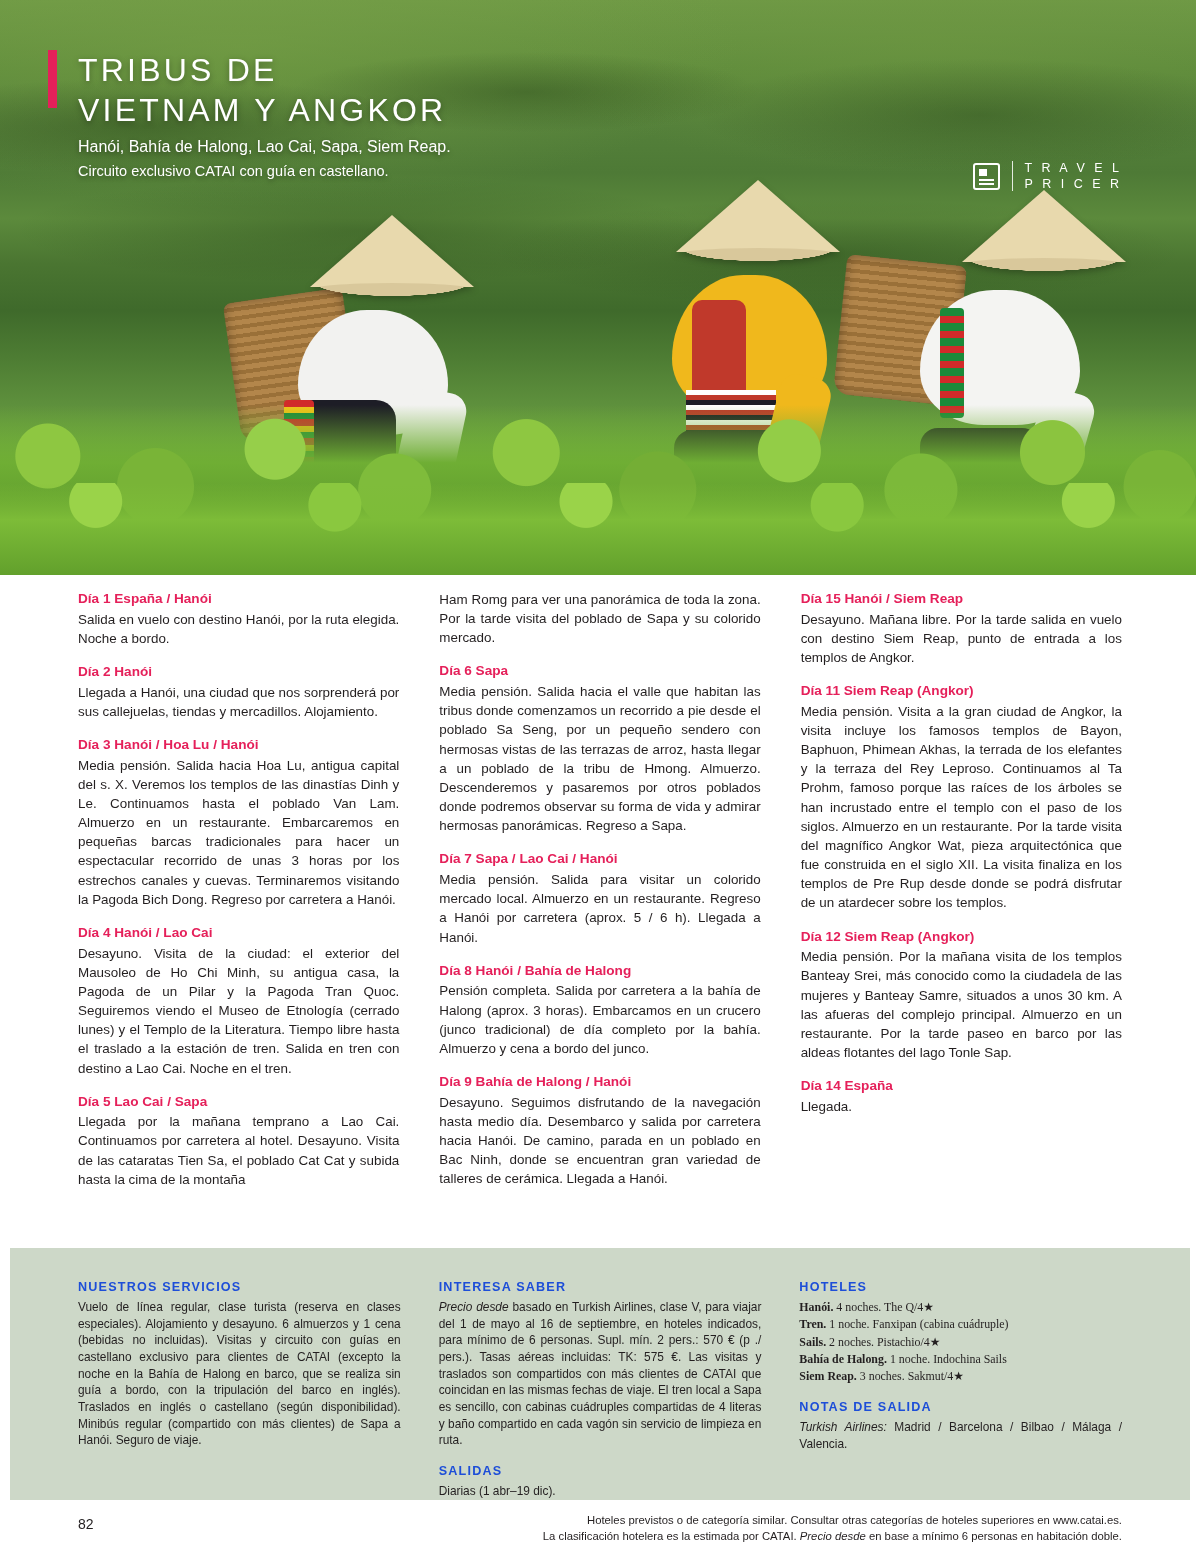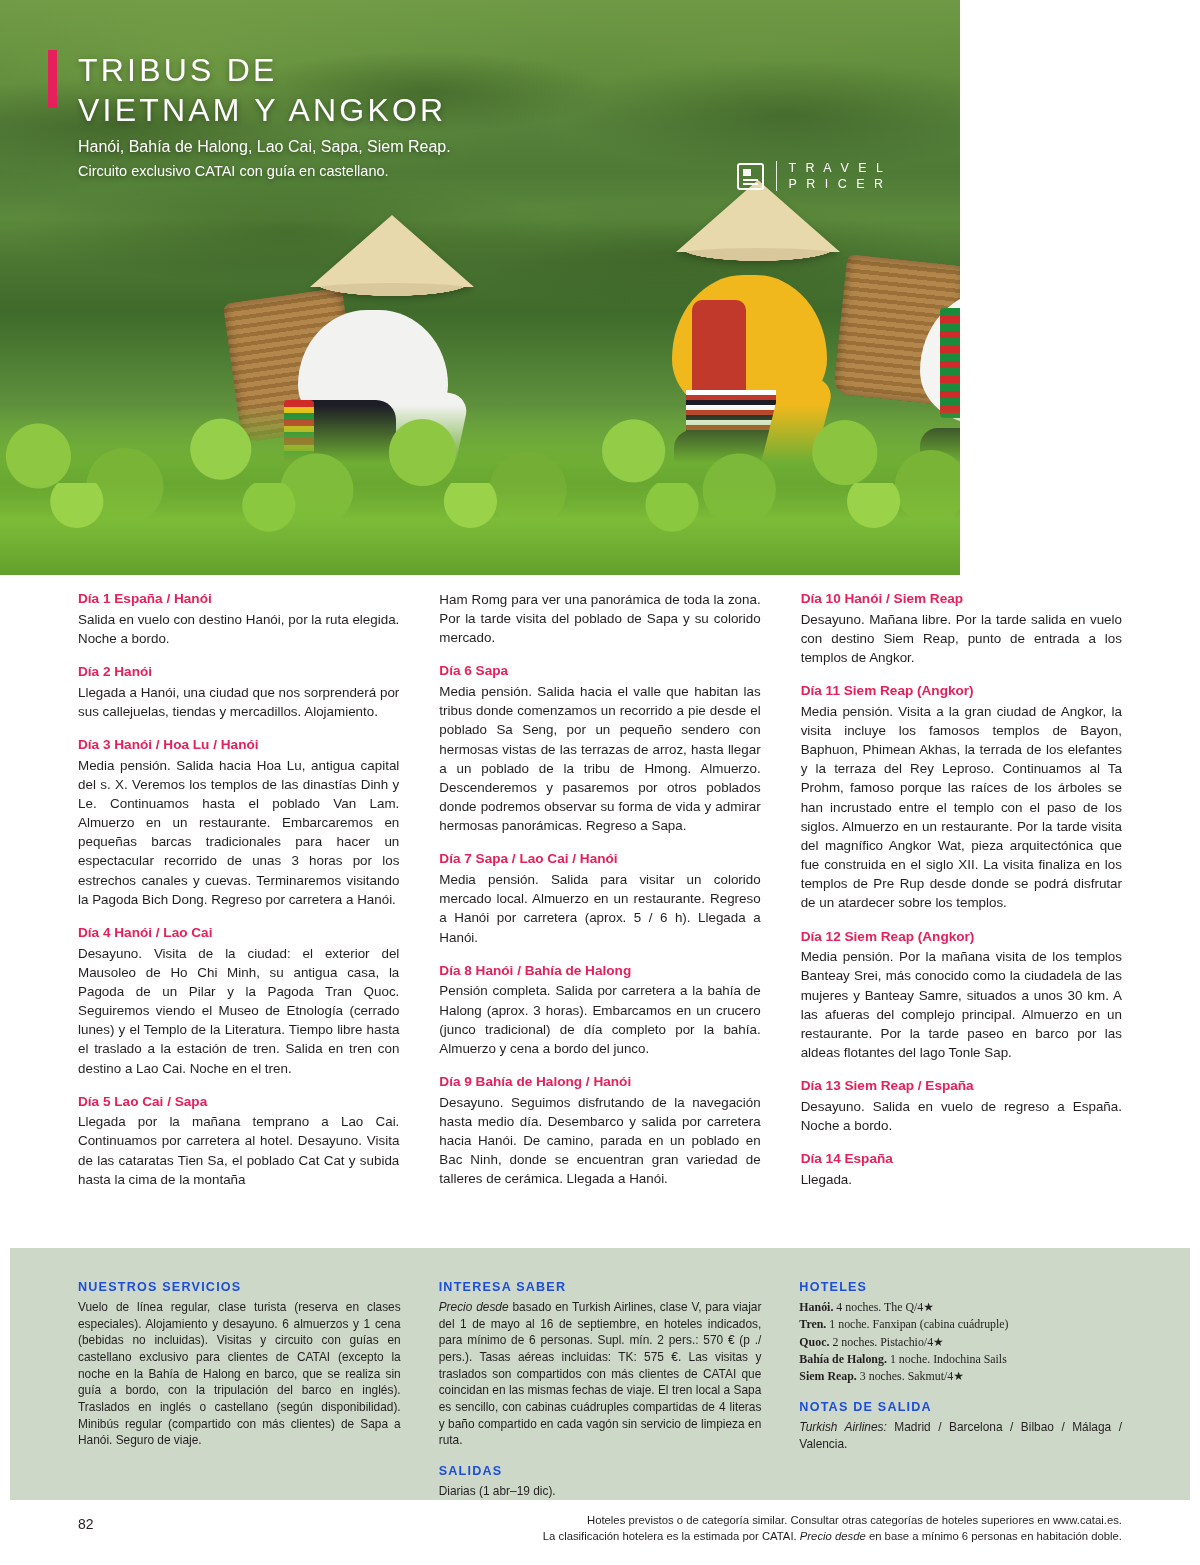--- a/index.html
+++ b/index.html
@@ -10,21 +10,21 @@
     background: #ffffff;
     font-family: "Liberation Sans", sans-serif;
     color: #231f20;
     position: relative;
     overflow: hidden;
   }
 
   
   .hero {
     position: relative;
-    width: 960px;
+    width: 1196px;
     height: 575px;
     overflow: hidden;
     background: #3d6b28;
   }
   .hero-bg {
     position: absolute;
     inset: 0;
     background:
       radial-gradient(ellipse 60% 40% at 20% 8%, rgba(120,160,70,.55), rgba(0,0,0,0) 70%),
       radial-gradient(ellipse 50% 35% at 78% 6%, rgba(110,150,65,.5), rgba(0,0,0,0) 70%),
@@ -361,34 +361,30 @@
       <p class="day-body">Pensión completa. Salida por carretera a la bahía de Halong (aprox. 3 horas). Embarcamos en un crucero (junco tradicional) de día completo por la bahía. Almuerzo y cena a bordo del junco.</p>
     </div>
     <div>
       <p class="day-title">Día 9 Bahía de Halong / Hanói</p>
       <p class="day-body last">Desayuno. Seguimos disfrutando de la navegación hasta medio día. Desembarco y salida por carretera hacia Hanói. De camino, parada en un poblado en Bac Ninh, donde se encuentran gran variedad de talleres de cerámica. Llegada a Hanói.</p>
     </div>
   </div>
 
   <div class="col">
     <div>
-      <p class="day-title">Día 10 Hanói / Siem Reap</p>
+      <p class="day-title">Día 15 Hanói / Siem Reap</p>
       <p class="day-body">Desayuno. Mañana libre. Por la tarde salida en vuelo con destino Siem Reap, punto de entrada a los templos de Angkor.</p>
     </div>
     <div>
       <p class="day-title">Día 11 Siem Reap (Angkor)</p>
       <p class="day-body">Media pensión. Visita a la gran ciudad de Angkor, la visita incluye los famosos templos de Bayon, Baphuon, Phimean Akhas, la terrada de los elefantes y la terraza del Rey Leproso. Continuamos al Ta Prohm, famoso porque las raíces de los árboles se han incrustado entre el templo con el paso de los siglos. Almuerzo en un restaurante. Por la tarde visita del magnífico Angkor Wat, pieza arquitectónica que fue construida en el siglo XII. La visita finaliza en los templos de Pre Rup desde donde se podrá disfrutar de un atardecer sobre los templos.</p>
     </div>
     <div>
       <p class="day-title">Día 12 Siem Reap (Angkor)</p>
       <p class="day-body">Media pensión. Por la mañana visita de los templos Banteay Srei, más conocido como la ciudadela de las mujeres y Banteay Samre, situados a unos 30 km. A las afueras del complejo principal. Almuerzo en un restaurante. Por la tarde paseo en barco por las aldeas flotantes del lago Tonle Sap.</p>
-    </div>
-    <div>
-      <p class="day-title">Día 13 Siem Reap / España</p>
-      <p class="day-body">Desayuno. Salida en vuelo de regreso a España. Noche a bordo.</p>
     </div>
     <div>
       <p class="day-title">Día 14 España</p>
       <p class="day-body last">Llegada.</p>
     </div>
   </div>
 </div>
 
 <div class="panel">
   <div class="panel-inner">
@@ -402,21 +398,21 @@
       <p class="pheading">INTERESA SABER</p>
       <p class="ptext"><i>Precio desde</i><span> basado en Turkish Airlines, clase V, para viajar del 1 de mayo al 16 de septiembre, en hoteles indicados, para mínimo de 6 personas. Supl. mín. 2 pers.: 570 € (p ./ pers.). Tasas aéreas incluidas: TK: 575 €.  Las visitas y traslados son compartidos con más clientes de CATAI que coincidan en las mismas fechas de viaje. El tren local a Sapa es sencillo, con cabinas cuádruples compartidas de 4 literas y baño compartido en cada vagón sin servicio de limpieza en ruta.</span></p>
       <p class="pheading mt">SALIDAS</p>
       <p class="ptext">Diarias (1 abr–19 dic).</p>
     </div>
 
     <div class="pcol">
       <p class="pheading">HOTELES</p>
       <p class="hotel-line"><b>Hanói.</b><span> 4 noches. The Q/4★</span></p>
       <p class="hotel-line"><b>Tren.</b><span> 1 noche. Fanxipan (cabina cuádruple)</span></p>
-      <p class="hotel-line"><b>Quoc.</b><span> 2 noches. Pistachio/4★</span></p>
+      <p class="hotel-line"><b>Sails.</b><span> 2 noches. Pistachio/4★</span></p>
       <p class="hotel-line"><b>Bahía de Halong.</b><span> 1 noche. Indochina Sails</span></p>
       <p class="hotel-line"><b>Siem Reap.</b><span> 3 noches. Sakmut/4★</span></p>
 
       <p class="pheading mt">NOTAS DE SALIDA</p>
       <p class="ptext"><i>Turkish Airlines:</i><span> Madrid / Barcelona / Bilbao / Málaga / Valencia.</span></p>
     </div>
 
   </div>
 </div>
 

